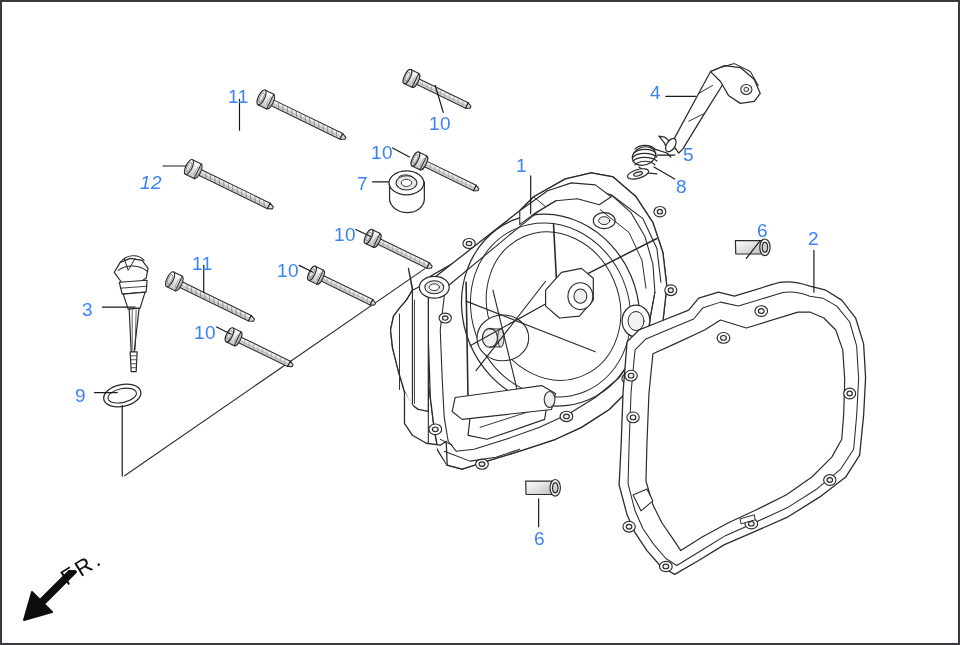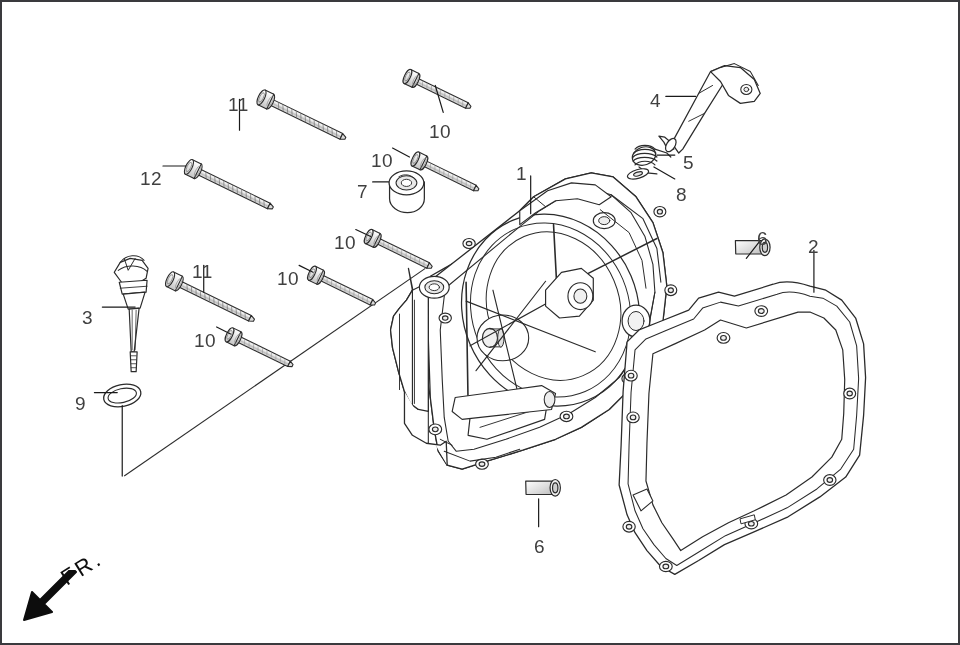--- a/index.html
+++ b/index.html
@@ -22,26 +22,25 @@
     position: absolute;
     inset: 0;
     width: 100%;
     height: 100%;
   }
   .callout {
     position: absolute;
     font-family: "Liberation Sans", sans-serif;
     font-size: 19px;
     font-weight: 400;
-    color: #404040;
+    color: #3b82f6;
     line-height: 1;
     white-space: nowrap;
     letter-spacing: 0.5px;
     user-select: none;
-    margin-top: 8px;
   }
   #fr-label {
     position: absolute;
     left: 68px;
     top: 563px;
     font-family: "Liberation Sans", sans-serif;
     font-size: 22px;
     font-weight: 400;
     color: #0d0d0d;
     letter-spacing: 3px;
@@ -414,20 +413,20 @@
   <div class="callout" style="left:355px; top:172px;">7</div>
   <div class="callout" style="left:674px; top:175px;">8</div>
   <div class="callout" style="left:73px; top:384px;">9</div>
   <div class="callout" style="left:427px; top:112px;">10</div>
   <div class="callout" style="left:369px; top:141px;">10</div>
   <div class="callout" style="left:332px; top:223px;">10</div>
   <div class="callout" style="left:275px; top:259px;">10</div>
   <div class="callout" style="left:192px; top:321px;">10</div>
   <div class="callout" style="left:226px; top:85px;">11</div>
   <div class="callout" style="left:190px; top:252px;">11</div>
-  <div class="callout" style="left:138px; top:159px;">12</div>
+  <div class="callout" style="left:138px; top:171px;font-style:italic;">12</div>
 
   <svg style="position:absolute; left:20px; top:568px; width:60px; height:60px;" viewBox="0 0 60 60">
     <path d="M54 2 L22 34 L30 42 L2 50 L10 22 L18 30 L50 -2 Z" fill="#0d0d0d" stroke="#0d0d0d" stroke-width="2" stroke-linejoin="round"></path>
   </svg>
   <div id="fr-label">FR.</div>
 
 </div>
 
 </body></html>

